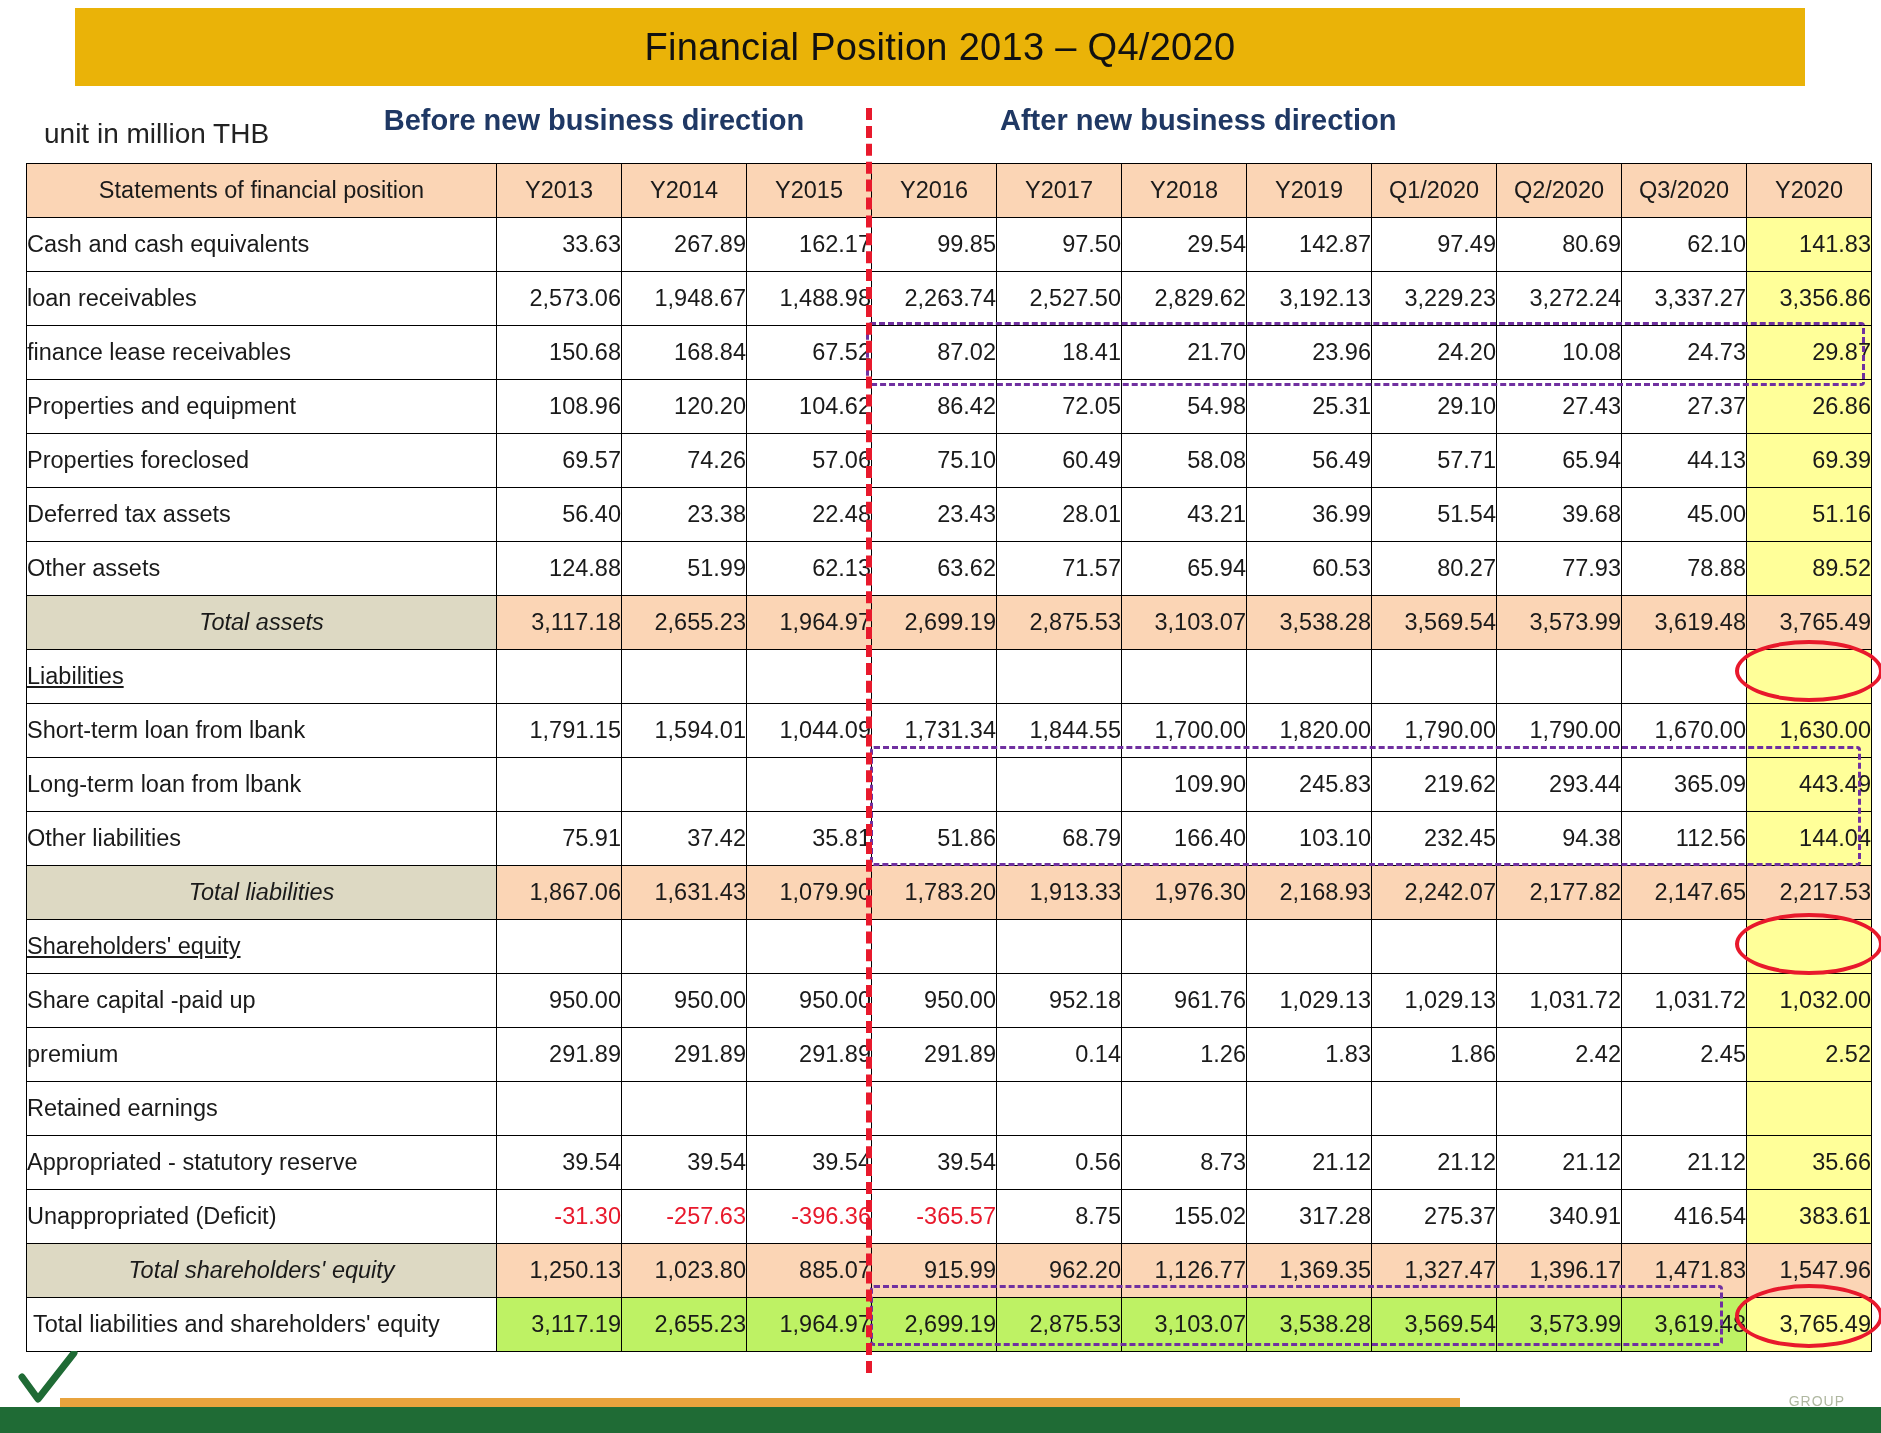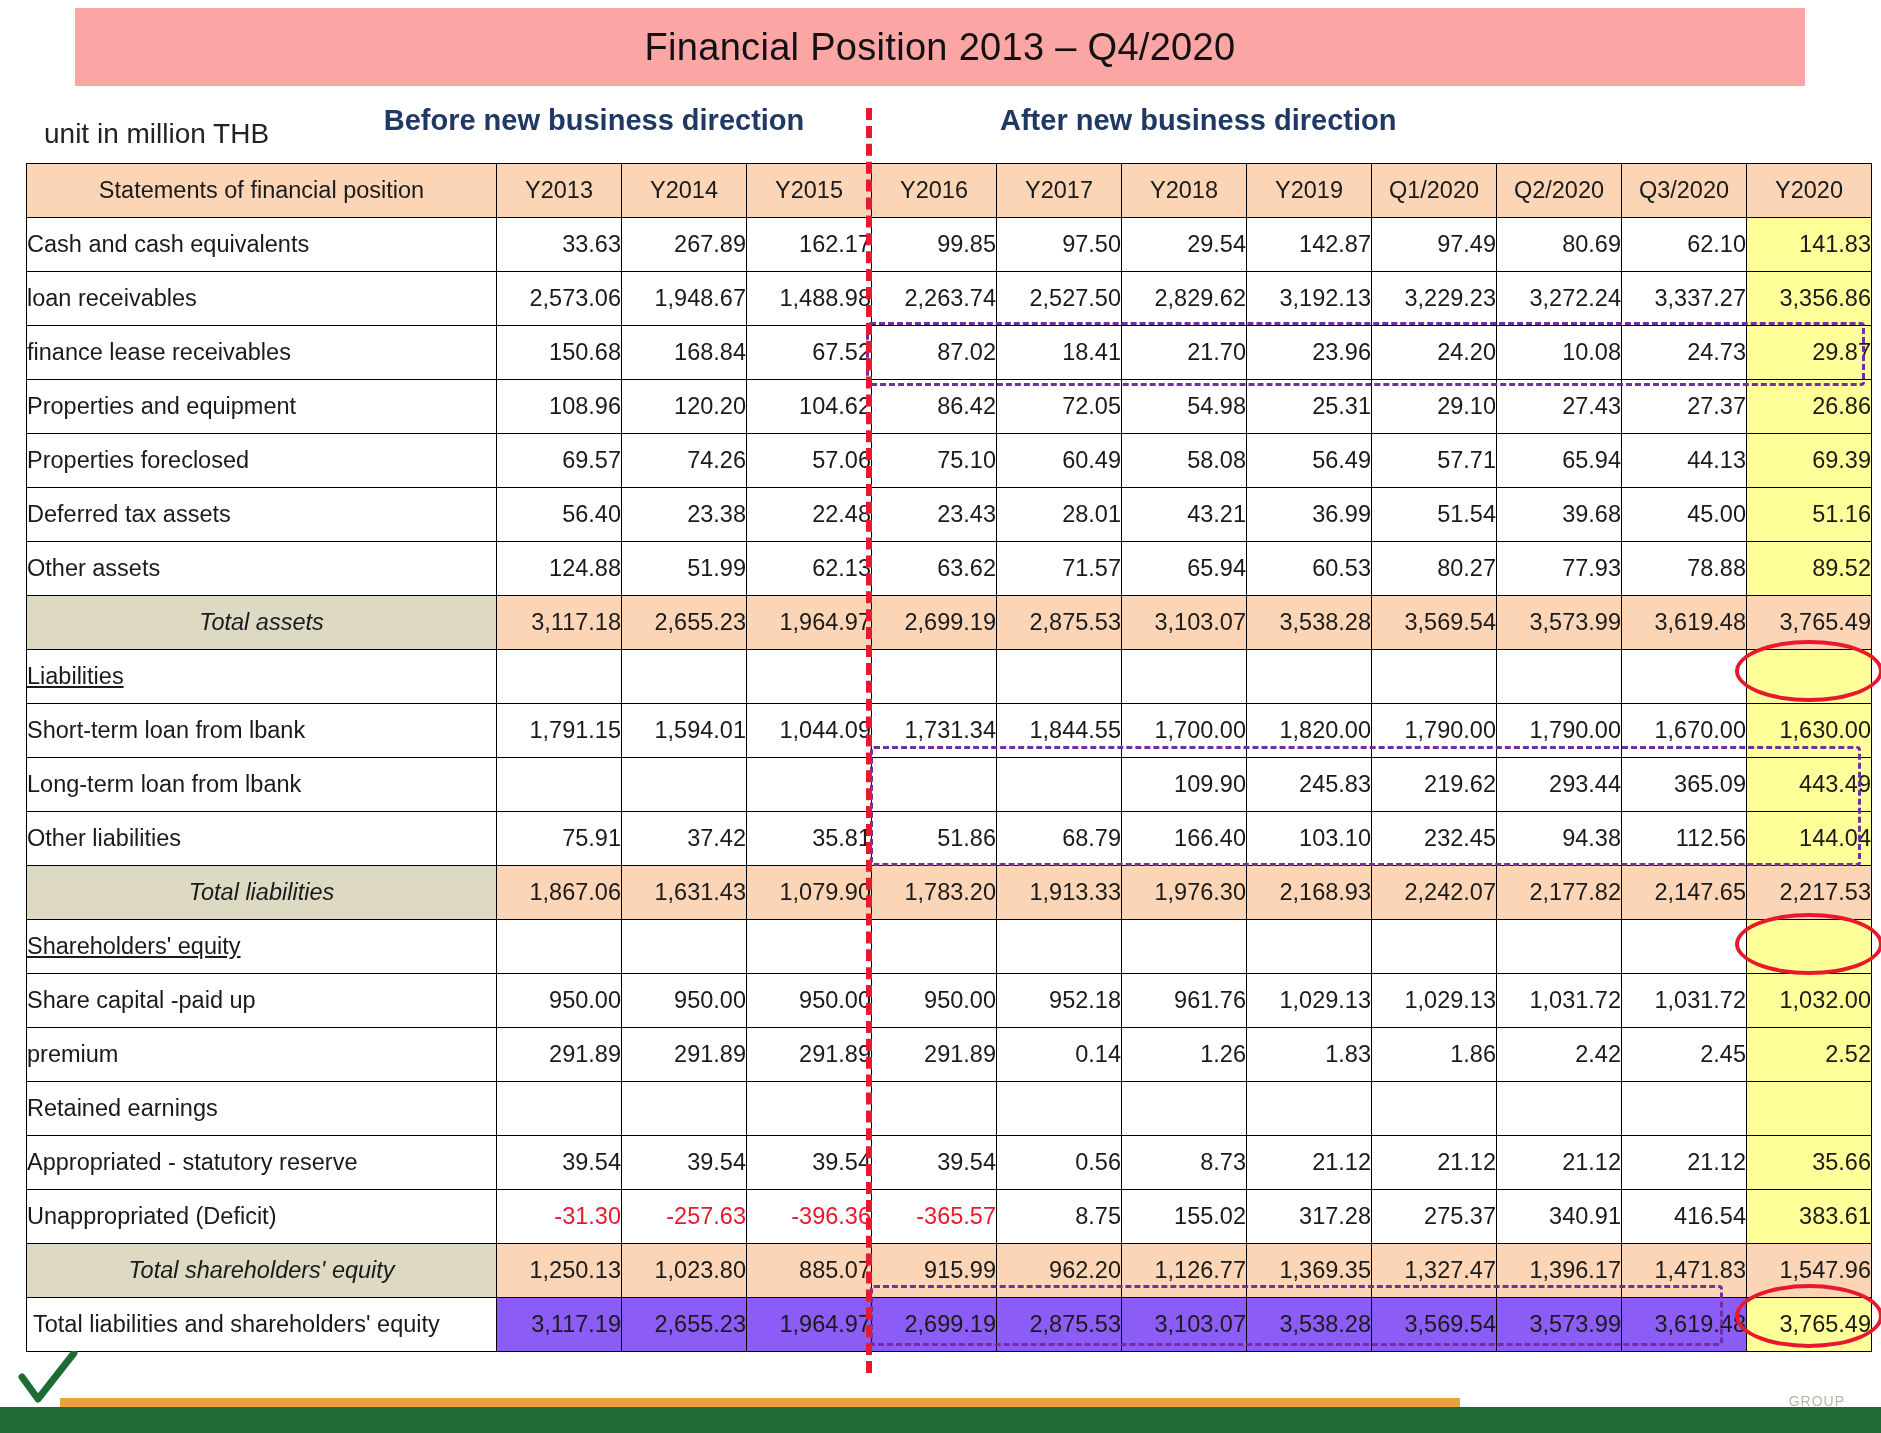--- a/index.html
+++ b/index.html
@@ -21,21 +21,21 @@
     height: 1433px;
     box-sizing: border-box;
   }
   
   .title-banner {
     position: absolute;
     left: 75px;
     top: 8px;
     width: 1730px;
     height: 78px;
-    background: #fca5a5;
+    background: #eab308;
     display: flex;
     align-items: center;
     justify-content: center;
   }
   .title-banner .title-text {
     font-size: 38px;
     color: #111111;
     letter-spacing: 0.3px;
   }
   
@@ -128,21 +128,21 @@
     background: #fbd5b5;
   }
   
   td.y2020cell {
     background: #ffff99;
   }
   .neg { color: #e8192c; }
 
   
   tr.grand td.rowlabel { background: #ffffff; text-align: left; padding-left: 6px; }
-  tr.grand td.num { background: #8b5cf6; }
+  tr.grand td.num { background: #bef264; }
   tr.grand td.y2020cell { background: #ffff99; }
 
   
   .red-divider {
     position: absolute;
     left: 866px;
     top: 108px;
     width: 0;
     height: 1265px;
     border-left: 6px dashed #e8192c;

